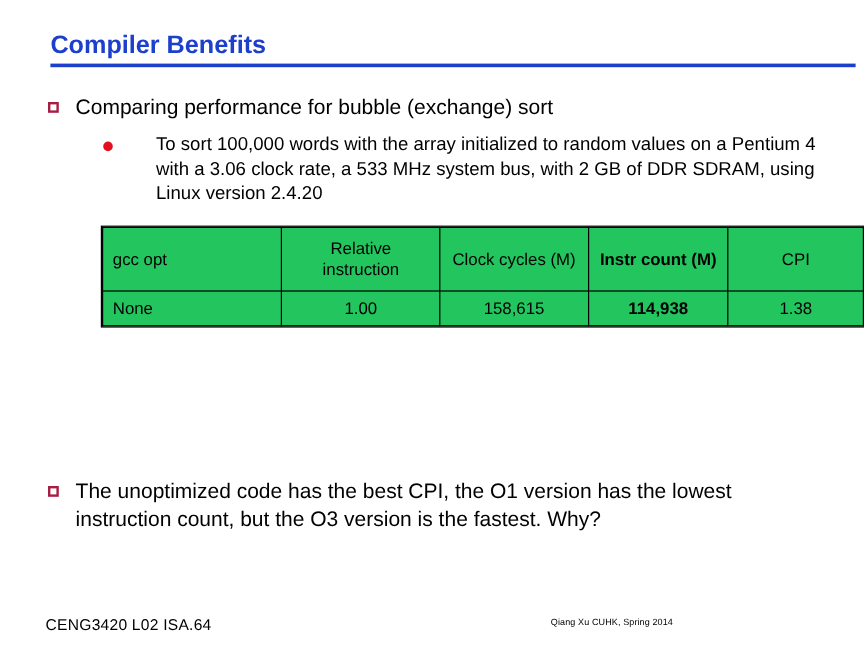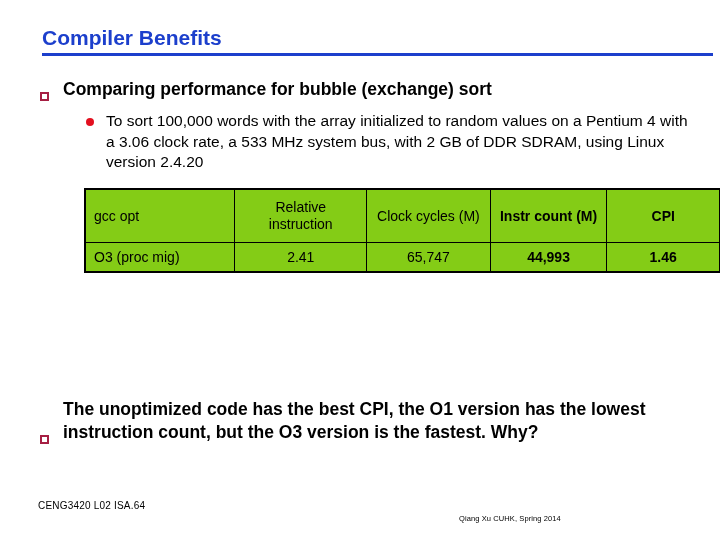--- a/index.html
+++ b/index.html
@@ -33,22 +33,21 @@
     top: 53px;
     width: 671px;
     height: 3px;
     background: #1c3fcc;
   }
 
   
   .bullet-l1 {
     position: absolute;
     display: flex;
-    align-items: flex-end;
-    font-weight: bold;
+    align-items: flex-start;
   }
   .marker-square {
     width: 9px;
     height: 9px;
     border: 2px solid #a61f43;
     background: #ffffff;
     box-sizing: border-box;
     flex: 0 0 auto;
     margin-top: 7px;
   }
@@ -71,62 +70,62 @@
     flex: 0 0 auto;
     margin-top: 7px;
   }
   .bullet-l2 .btext {
     font-size: 15.5px;
     line-height: 20.5px;
     margin-left: 12px;
   }
 
   #bullet-compare { left: 40px; top: 78px; width: 660px; }
-  #bullet-sort    { left: 86px; top: 111px; width: 604px; }
+  #bullet-sort    { left: 86px; top: 111px; width: 604px; gap: 24px; }
   #bullet-concl   { left: 40px; top: 398px; width: 650px; }
 
   
   #perf-table {
     position: absolute;
     left: 85px;
     top: 189px;
     border-collapse: collapse;
     table-layout: fixed;
     font-size: 14px;
-    background: #84cc16;
+    background: #22c55e;
   }
   #perf-table td {
     border: 1px solid #000000;
     padding: 0 8px;
     text-align: center;
     vertical-align: middle;
     line-height: 17px;
   }
   #perf-table .c0 { width: 133px; text-align: left; }
   #perf-table .c1 { width: 115px; }
   #perf-table .c2 { width: 107px; }
   #perf-table .c3 { width: 100px; font-weight: bold; }
-  #perf-table .c4 { width: 96px; font-weight: bold; }
+  #perf-table .c4 { width: 96px; }
   #perf-table thead td {
     height: 52px;
     vertical-align: middle;
   }
   #perf-table tbody td {
     height: 28px;
   }
   #perf-table {
     outline: 1px solid #000000;
   }
 
   
   #footer-left {
     position: absolute;
     left: 38px;
-    top: 500px;
-    font-size: 10px;
+    top: 513px;
+    font-size: 13px;
     color: #000000;
     letter-spacing: 0.2px;
   }
   #footer-right {
     position: absolute;
     left: 459px;
     top: 514px;
     font-size: 7.5px;
     color: #000000;
     letter-spacing: 0.1px;
@@ -153,25 +152,25 @@
     <tr>
       <td class="c0">gcc opt</td>
       <td class="c1">Relative instruction</td>
       <td class="c2">Clock cycles (M)</td>
       <td class="c3">Instr count (M)</td>
       <td class="c4">CPI</td>
     </tr>
   </thead>
   <tbody>
     <tr>
-      <td class="c0">O3 (proc mig)</td>
-      <td class="c1">2.41</td>
-      <td class="c2">65,747</td>
-      <td class="c3">44,993</td>
-      <td class="c4">1.46</td>
+      <td class="c0">None</td>
+      <td class="c1">1.00</td>
+      <td class="c2">158,615</td>
+      <td class="c3">114,938</td>
+      <td class="c4">1.38</td>
     </tr>
   </tbody>
 </table>
 
 <div class="bullet-l1" id="bullet-concl">
   <span class="marker-square"></span>
   <span class="btext">The unoptimized code has the best CPI, the O1 version has the lowest instruction count, but the O3 version is the fastest.  Why?</span>
 </div>
 
 <div id="footer-left">CENG3420 L02 ISA.64</div>

